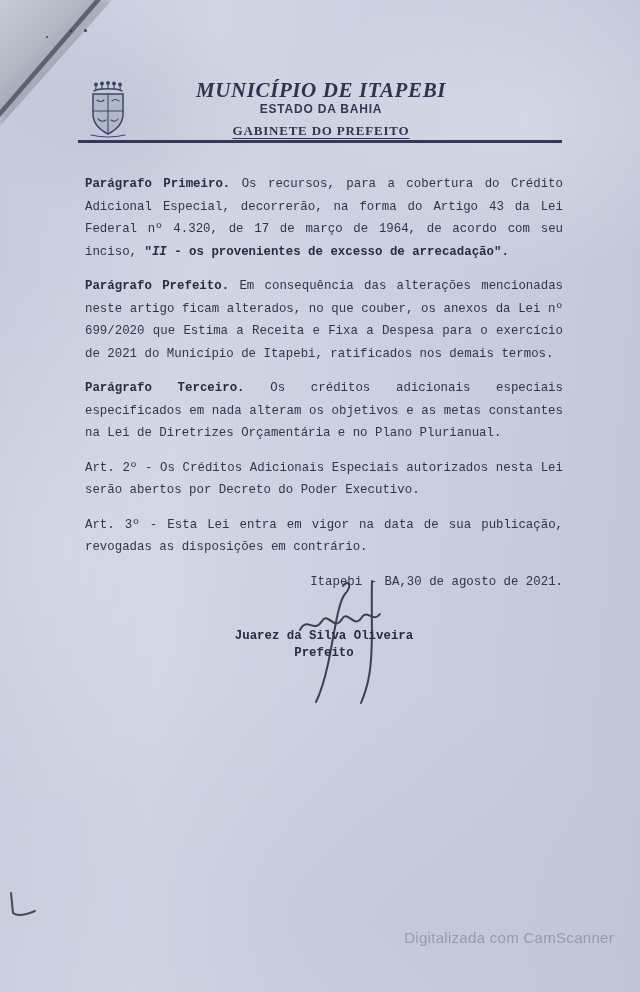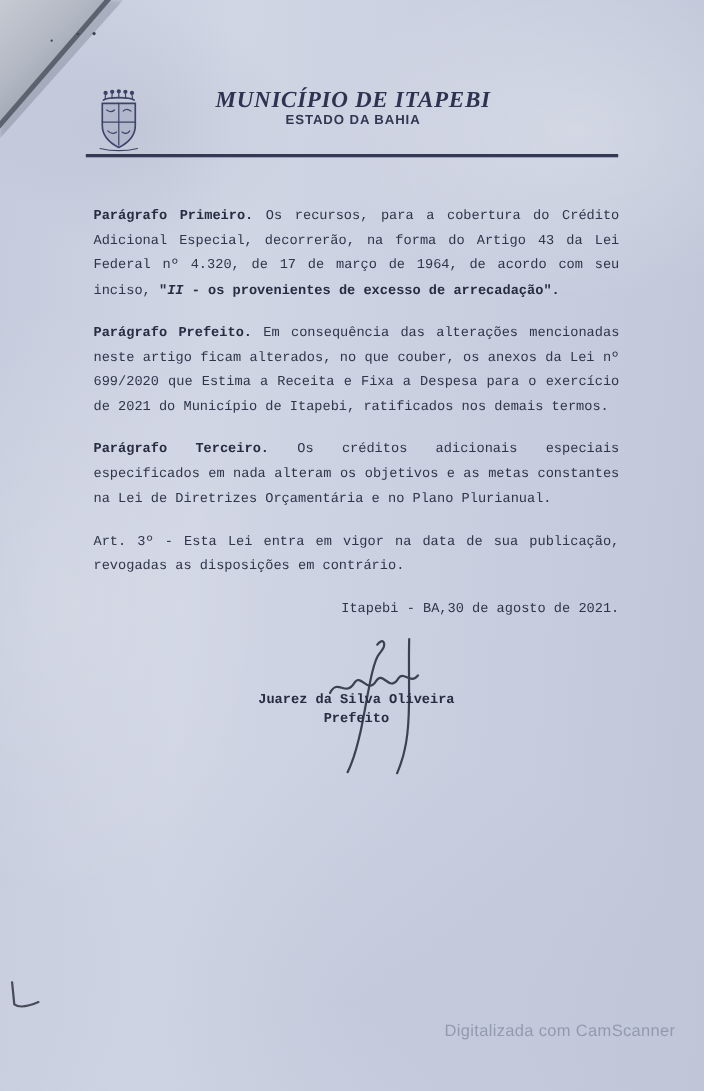--- a/index.html
+++ b/index.html
@@ -69,21 +69,21 @@
 
   
   .doc {
     position: absolute; left: 85px; top: 169px; width: 478px;
     font-family: "Liberation Mono", monospace;
     font-size: 12.4px; line-height: 22.5px;
     color: #30354a;
     text-align: justify;
     text-justify: inter-word;
   }
-  .doc p { margin: 16px 0 12px 0; }
+  .doc p { margin: 4px 0 12px 0; }
   .b { font-weight: bold; color: #272c40; }
   .dateline {
     margin-top: 0;
     text-align: right;
   }
   .sig-block {
     position: absolute; left: 85px; top: 628px; width: 478px;
     text-align: center;
     font-family: "Liberation Mono", monospace;
     font-size: 12.4px; line-height: 17px;
@@ -128,29 +128,31 @@
       <path d="M7,31 h30" stroke-width="1.1"></path>
       <path d="M11,20 q4,3 7,0 M26,21 q3,-3 7,0 M12,39 q4,4 8,1 M25,40 q4,3 7,-1" stroke-width="1.1"></path>
       <path d="M5,55 q17,4 34,0" stroke-width="1.1"></path>
     </g>
   </svg>
 
   <div class="header-block">
     <div class="muni-title">MUNICÍPIO DE ITAPEBI</div>
     <div class="state-sub">ESTADO DA BAHIA</div>
   </div>
+  <div class="office-heading">GABINETE DO PREFEITO</div>
   <div class="header-rule"></div>
 
   <div class="doc">
     <p><span class="b">Parágrafo Primeiro.</span> <span>Os recursos, para a cobertura do Crédito Adicional Especial, decorrerão, na forma do Artigo 43 da Lei Federal nº 4.320, de 17 de março de 1964, de acordo com seu inciso,</span> <span class="b"><span>"</span><i>II</i><span> - os provenientes de excesso de arrecadação".</span></span></p>
 
     <p><span class="b">Parágrafo Prefeito.</span> <span>Em consequência das alterações mencionadas neste artigo ficam alterados, no que couber, os anexos da Lei nº 699/2020 que Estima a Receita e Fixa a Despesa para o exercício de 2021 do Município de Itapebi, ratificados nos demais termos.</span></p>
 
     <p><span class="b">Parágrafo Terceiro.</span> <span>Os créditos adicionais especiais especificados em nada alteram os objetivos e as metas constantes na Lei de Diretrizes Orçamentária e no Plano Plurianual.</span></p>
 
+    <p><span>Art. 2º -</span> <span>Os Créditos Adicionais Especiais autorizados nesta Lei serão abertos por Decreto do Poder Executivo.</span></p>
 
     <p><span>Art. 3º -</span> <span>Esta Lei entra em vigor na data de sua publicação, revogadas as disposições em contrário.</span></p>
 
     <p class="dateline">Itapebi - BA,30 de agosto de 2021.</p>
   </div>
 
   <div class="sig-block">
     <div>Juarez da Silva Oliveira</div>
     <div>Prefeito</div>
   </div>

